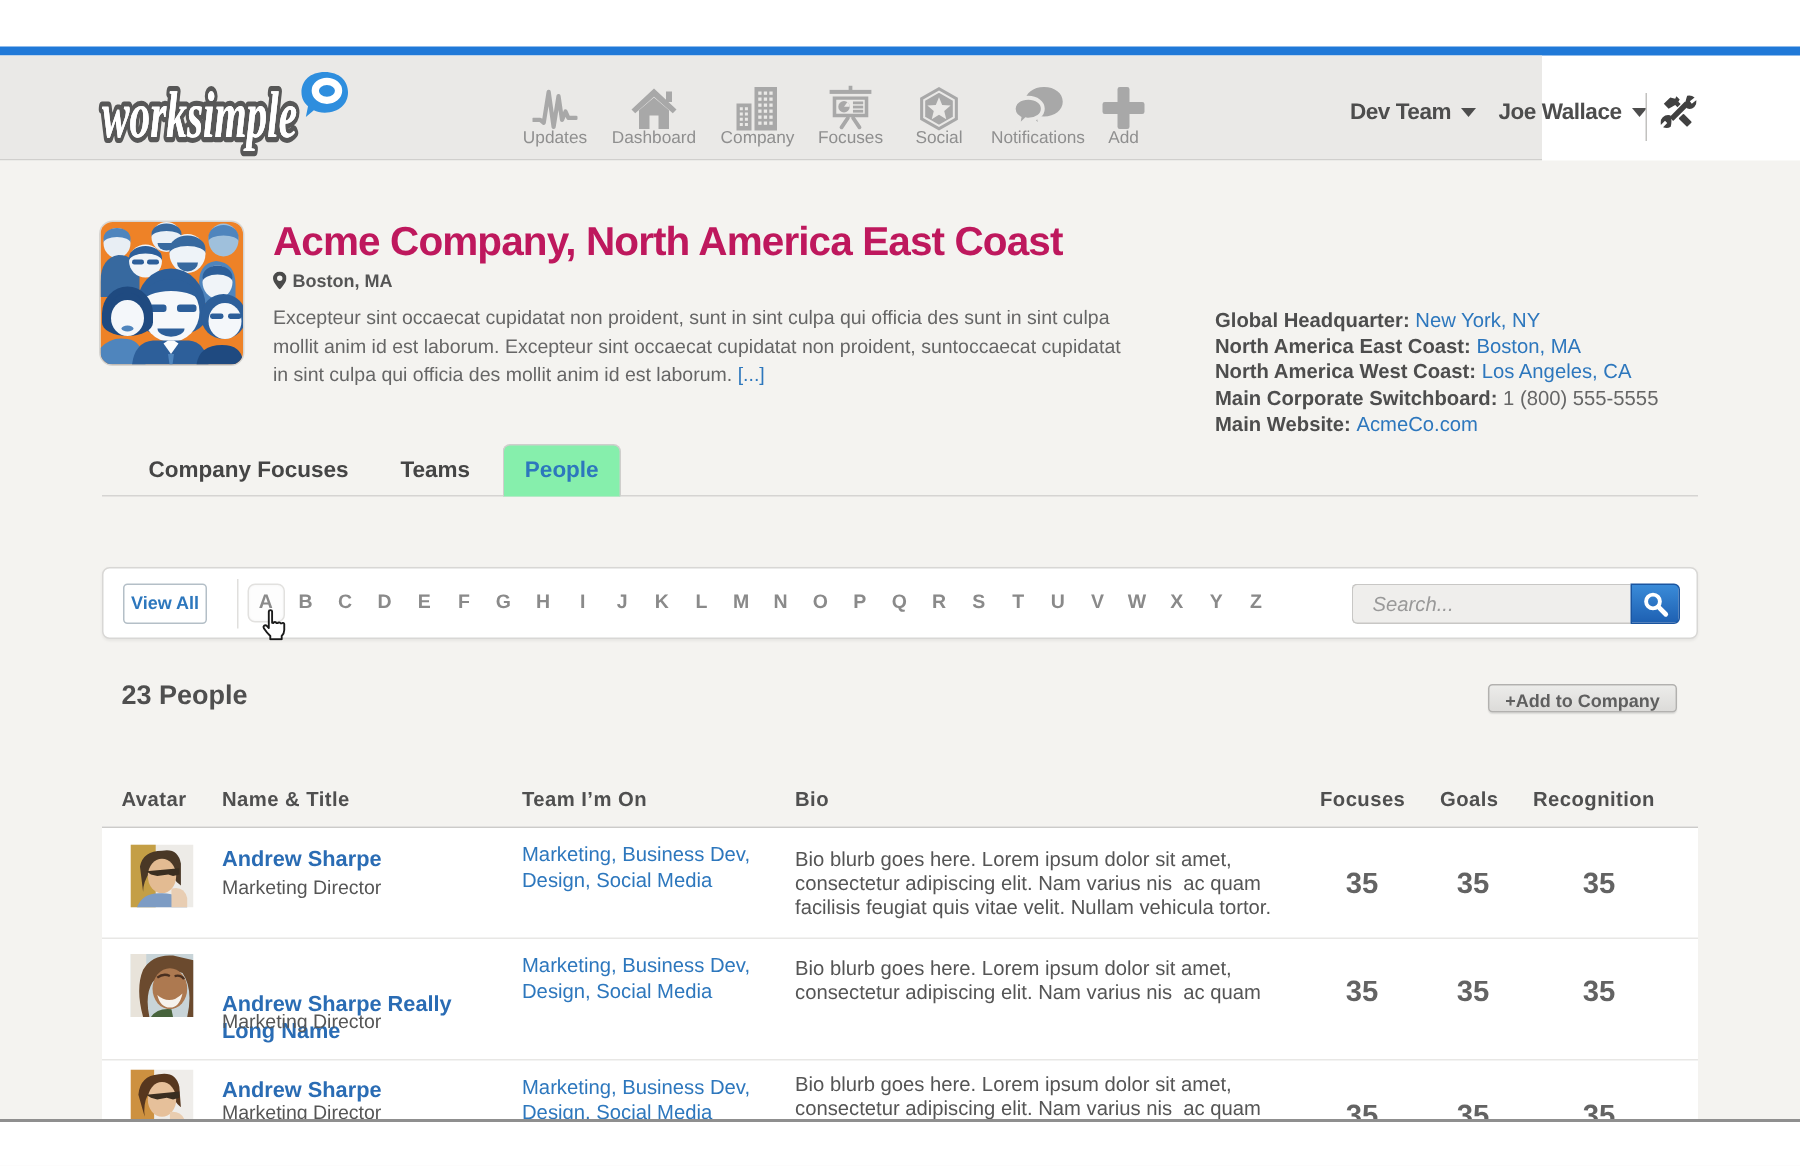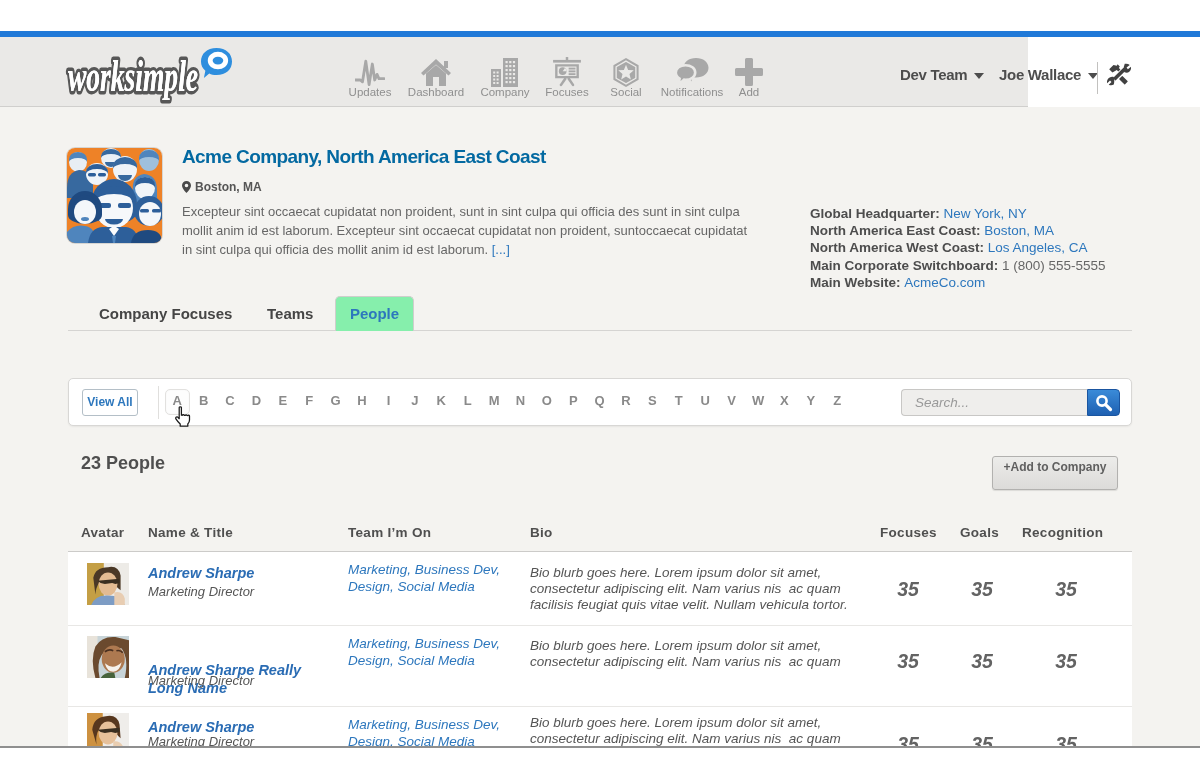--- a/index.html
+++ b/index.html
@@ -11,21 +11,21 @@
 #main { left:0; top:107px; width:1200px; height:641px; background:#f4f3f0; border-bottom:2px solid #8f8f8f; overflow:hidden; }
 
 .nav-item { position:absolute; top:20px; text-align:center; transform:translateX(-50%); width:90px; height:60px; }
 .nav-item svg { display:block; margin:0 auto; position:absolute; left:50%; transform:translateX(-50%); top:0; }
 .nav-label { font-size:11.5px; color:#8f8f8f; position:absolute; top:29px; left:50%; transform:translateX(-50%); white-space:nowrap; }
 .hdr-name { position:absolute; top:29px; font-size:15px; letter-spacing:-0.3px; font-weight:bold; color:#4d4d4d; white-space:nowrap; }
 .caret { display:inline-block; width:0; height:0; border-left:5.5px solid transparent; border-right:5.5px solid transparent; border-top:6.5px solid #4d4d4d; margin-left:7px; vertical-align:1px; }
 #hdr-sep { position:absolute; left:1097px; top:25px; width:1px; height:32px; background:#c2c1bf; }
 
 #co-avatar { left:67px; top:41px; width:95px; height:95px; border-radius:8px; overflow:hidden; box-shadow:0 0 0 1px rgba(0,0,0,0.12); }
-#co-title { left:182px; top:39px; font-size:19px; font-weight:bold; color:#0369a1; letter-spacing:-0.6px; }
+#co-title { left:182px; top:39px; font-size:27px; font-weight:bold; color:#be185d; letter-spacing:-0.6px; }
 #co-loc { left:182px; top:73px; font-size:12px; font-weight:bold; color:#555; }
 #co-para { left:182px; top:95px; width:620px; font-size:13px; line-height:19px; color:#666; white-space:nowrap; }
 #co-info { left:810px; top:98px; font-size:13.5px; line-height:17.2px; color:#4d4d4d; font-weight:bold; }
 a, .lnk { color:#2d77bd; text-decoration:none; }
 #co-info .val { font-weight:normal; }
 #co-info .plain { font-weight:normal; color:#666; }
 
 #tabline { left:68px; top:223px; width:1064px; height:1px; background:#d5d4d2; }
 .tab-label { position:absolute; top:198px; font-size:15px; font-weight:bold; color:#454545; }
 #tab-people { left:335px; top:189px; width:79px; height:35px; background:#86efac; border:1px solid #cfcecc; border-bottom:none; border-radius:5px 5px 0 0; text-align:center; line-height:33px; font-size:15px; font-weight:bold; color:#2d77bd; }
@@ -34,24 +34,24 @@
 #viewall { position:absolute; left:13px; top:10px; width:56px; height:27px; background:#fff; border:1px solid #b4bfc7; border-radius:3px; font-size:12px; font-weight:bold; color:#2d77bd; text-align:center; line-height:25px; }
 #fb-sep { position:absolute; left:89px; top:7px; width:1px; height:33px; background:#e0dfdd; }
 #letters { position:absolute; left:0; top:0; height:46px; }
 .lt { position:absolute; top:14px; width:26.5px; text-align:center; font-size:13px; font-weight:bold; color:#8a8a8a; }
 #lt-a { position:absolute; left:96px; top:10px; width:25px; height:26px; background:#fdfdfd; border:1px solid #e2e1df; border-radius:5px; box-shadow:inset 0 0 2px rgba(0,0,0,0.04); }
 #search-wrap { position:absolute; left:832px; top:10px; }
 #search-input { position:absolute; left:0; top:0; width:186px; height:27px; background:#efeeec; border:1px solid #c8c7c5; border-right:none; border-radius:4px 0 0 4px; font-size:13.5px; font-style:italic; color:#999; line-height:25px; padding-left:13px; }
 #search-btn { position:absolute; left:186px; top:0; width:33px; height:27px; background:linear-gradient(#3a8bd8,#1e60b2); border:1px solid #1a55a0; border-radius:0 4px 4px 0; }
 
 #people-h { left:81px; top:346px; font-size:18px; font-weight:bold; color:#4f4f4f; }
-#addbtn { left:992px; top:349px; width:126px; height:34px; background:linear-gradient(#ececea,#dcdbd9); border:1px solid #b2b1af; border-radius:3px; box-shadow:0 1px 1px rgba(0,0,0,0.1); font-size:12px; font-weight:bold; color:#5f5f5f; text-align:center; line-height:21px; }
+#addbtn { left:992px; top:349px; width:126px; height:19px; background:linear-gradient(#ececea,#dcdbd9); border:1px solid #b2b1af; border-radius:3px; box-shadow:0 1px 1px rgba(0,0,0,0.1); font-size:12px; font-weight:bold; color:#5f5f5f; text-align:center; line-height:21px; }
 
 .th { position:absolute; top:418px; font-size:13.5px; font-weight:bold; color:#4f4f4f; letter-spacing:0.3px; }
-#tpanel { left:68px; top:444px; width:1064px; height:196px; background:#fff; border-top:1px solid #cccbc9;font-style:italic; }
+#tpanel { left:68px; top:444px; width:1064px; height:196px; background:#fff; border-top:1px solid #cccbc9; }
 .row { position:absolute; left:0; width:1064px; }
 .rsep { position:absolute; left:0; width:1064px; height:1px; background:#e8e7e5; }
 .av { position:absolute; left:19px; width:42px; height:42px; overflow:hidden; }
 .nm { position:absolute; left:80px; font-size:14.5px; font-weight:bold; color:#2a6cb4; line-height:18px; }
 .ti { position:absolute; left:80px; font-size:13px; color:#555; }
 .tm { position:absolute; left:280px; font-size:13.5px; color:#2d77bd; line-height:17px; }
 .bio { position:absolute; left:462px; font-size:13.5px; color:#555; line-height:16px; }
 .num { position:absolute; width:60px; text-align:center; font-size:19.5px; font-weight:bold; color:#636363; }
 </style>
 </head>

